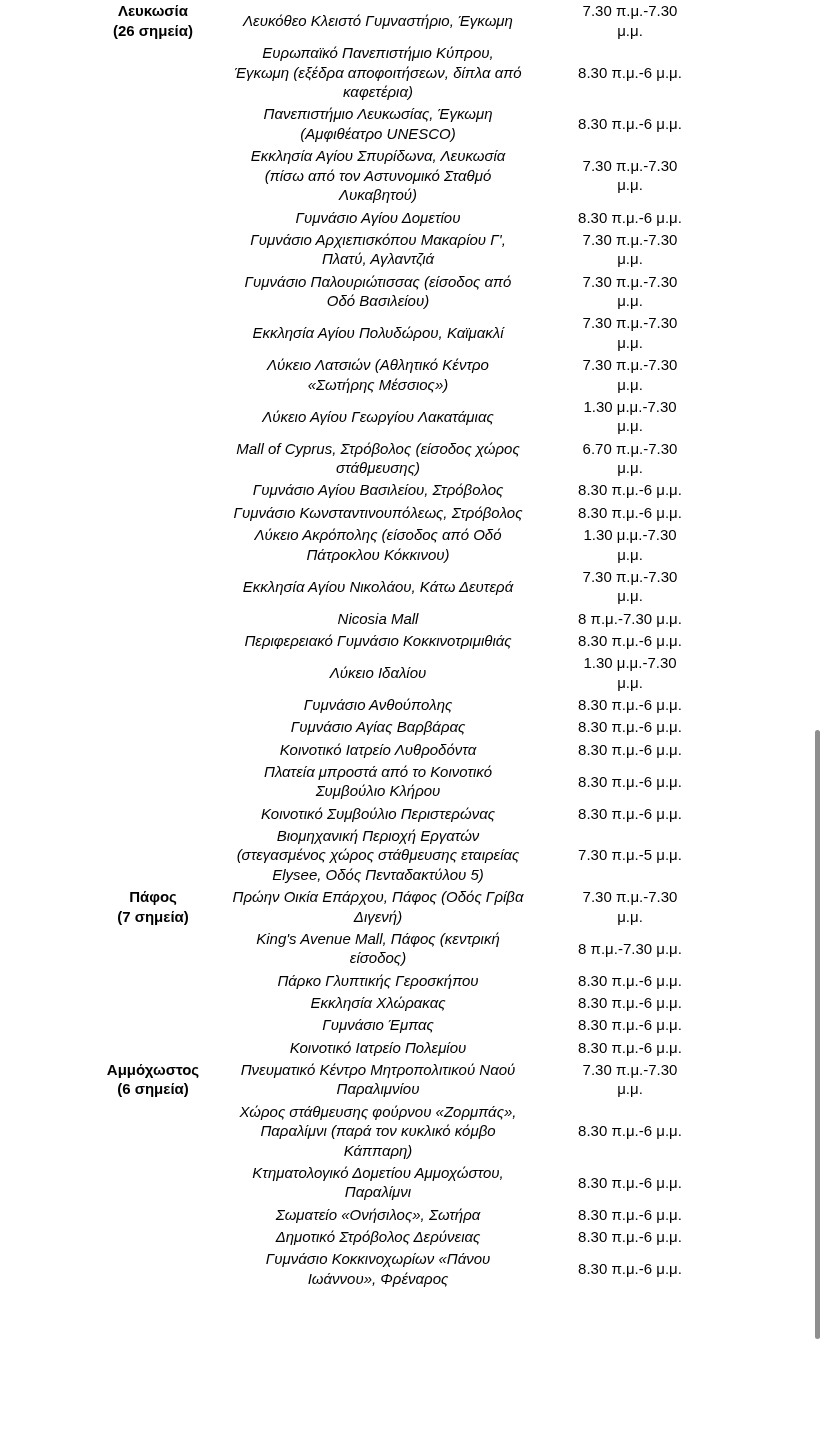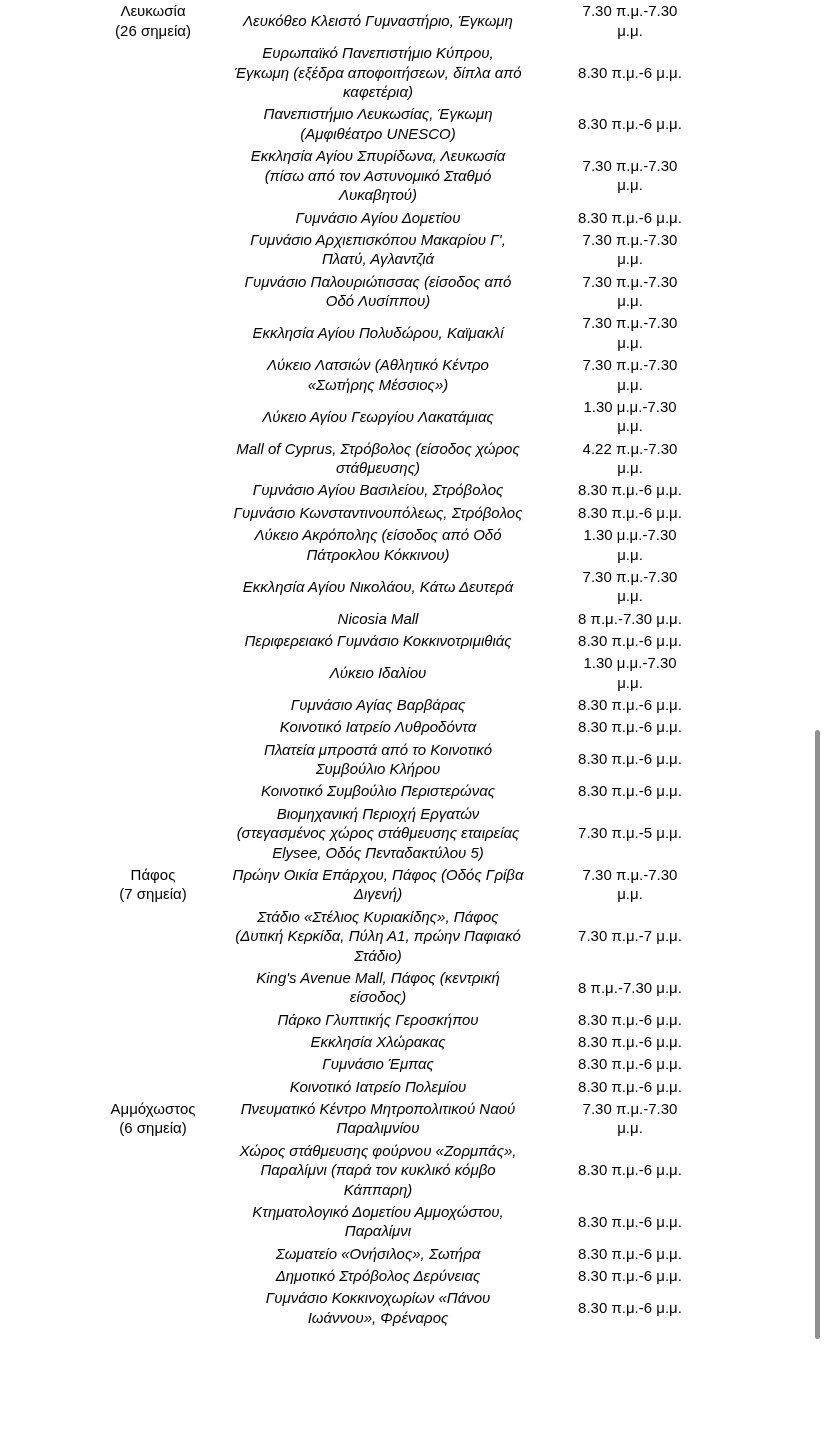--- a/index.html
+++ b/index.html
@@ -27,21 +27,21 @@
   col.c-hours  { width: 120px; }
   td {
     padding: 1.4px 0;
     vertical-align: middle;
     font-size: 15px;
     line-height: 19.5px;
     text-align: center;
     overflow: hidden;
   }
   td.region-cell {
-    font-weight: normal;
+    font-weight: bold;
     white-space: pre-line;
   }
   td.location-cell {
     white-space: pre-line;
     font-style: italic;
   }
   td.hours-cell {
     white-space: normal;
   }
   .scrollbar-thumb {
@@ -104,21 +104,21 @@
         <tr>
           <td class="region-cell"></td>
           <td class="location-cell">Γυμνάσιο Αρχιεπισκόπου Μακαρίου Γ',
 Πλατύ, Αγλαντζιά</td>
           <td class="gap-cell"></td>
           <td class="hours-cell">7.30 π.μ.-7.30 μ.μ.</td>
         </tr>
         <tr>
           <td class="region-cell"></td>
           <td class="location-cell">Γυμνάσιο Παλουριώτισσας (είσοδος από
-Οδό Λυσίππου)</td>
+Οδό Βασιλείου)</td>
           <td class="gap-cell"></td>
           <td class="hours-cell">7.30 π.μ.-7.30 μ.μ.</td>
         </tr>
         <tr>
           <td class="region-cell"></td>
           <td class="location-cell">Εκκλησία Αγίου Πολυδώρου, Καϊμακλί</td>
           <td class="gap-cell"></td>
           <td class="hours-cell">7.30 π.μ.-7.30 μ.μ.</td>
         </tr>
         <tr>
@@ -132,21 +132,21 @@
           <td class="region-cell"></td>
           <td class="location-cell">Λύκειο Αγίου Γεωργίου Λακατάμιας</td>
           <td class="gap-cell"></td>
           <td class="hours-cell">1.30 μ.μ.-7.30 μ.μ.</td>
         </tr>
         <tr>
           <td class="region-cell"></td>
           <td class="location-cell">Mall of Cyprus, Στρόβολος (είσοδος χώρος
 στάθμευσης)</td>
           <td class="gap-cell"></td>
-          <td class="hours-cell">4.22 π.μ.-7.30 μ.μ.</td>
+          <td class="hours-cell">6.70 π.μ.-7.30 μ.μ.</td>
         </tr>
         <tr>
           <td class="region-cell"></td>
           <td class="location-cell">Γυμνάσιο Αγίου Βασιλείου, Στρόβολος</td>
           <td class="gap-cell"></td>
           <td class="hours-cell">8.30 π.μ.-6 μ.μ.</td>
         </tr>
         <tr>
           <td class="region-cell"></td>
           <td class="location-cell">Γυμνάσιο Κωνσταντινουπόλεως, Στρόβολος</td>
@@ -176,20 +176,26 @@
           <td class="region-cell"></td>
           <td class="location-cell">Περιφερειακό Γυμνάσιο Κοκκινοτριμιθιάς</td>
           <td class="gap-cell"></td>
           <td class="hours-cell">8.30 π.μ.-6 μ.μ.</td>
         </tr>
         <tr>
           <td class="region-cell"></td>
           <td class="location-cell">Λύκειο Ιδαλίου</td>
           <td class="gap-cell"></td>
           <td class="hours-cell">1.30 μ.μ.-7.30 μ.μ.</td>
+        </tr>
+        <tr>
+          <td class="region-cell"></td>
+          <td class="location-cell">Γυμνάσιο Ανθούπολης</td>
+          <td class="gap-cell"></td>
+          <td class="hours-cell">8.30 π.μ.-6 μ.μ.</td>
         </tr>
         <tr>
           <td class="region-cell"></td>
           <td class="location-cell">Γυμνάσιο Αγίας Βαρβάρας</td>
           <td class="gap-cell"></td>
           <td class="hours-cell">8.30 π.μ.-6 μ.μ.</td>
         </tr>
         <tr>
           <td class="region-cell"></td>
           <td class="location-cell">Κοινοτικό Ιατρείο Λυθροδόντα</td>
@@ -217,28 +223,20 @@
           <td class="gap-cell"></td>
           <td class="hours-cell">7.30 π.μ.-5 μ.μ.</td>
         </tr>
         <tr>
           <td class="region-cell">Πάφος
 (7 σημεία)</td>
           <td class="location-cell">Πρώην Οικία Επάρχου, Πάφος (Οδός Γρίβα
 Διγενή)</td>
           <td class="gap-cell"></td>
           <td class="hours-cell">7.30 π.μ.-7.30 μ.μ.</td>
-        </tr>
-        <tr>
-          <td class="region-cell"></td>
-          <td class="location-cell">Στάδιο «Στέλιος Κυριακίδης», Πάφος
-(Δυτική Κερκίδα, Πύλη Α1, πρώην Παφιακό
-Στάδιο)</td>
-          <td class="gap-cell"></td>
-          <td class="hours-cell">7.30 π.μ.-7 μ.μ.</td>
         </tr>
         <tr>
           <td class="region-cell"></td>
           <td class="location-cell">King's Avenue Mall, Πάφος (κεντρική
 είσοδος)</td>
           <td class="gap-cell"></td>
           <td class="hours-cell">8 π.μ.-7.30 μ.μ.</td>
         </tr>
         <tr>
           <td class="region-cell"></td>

